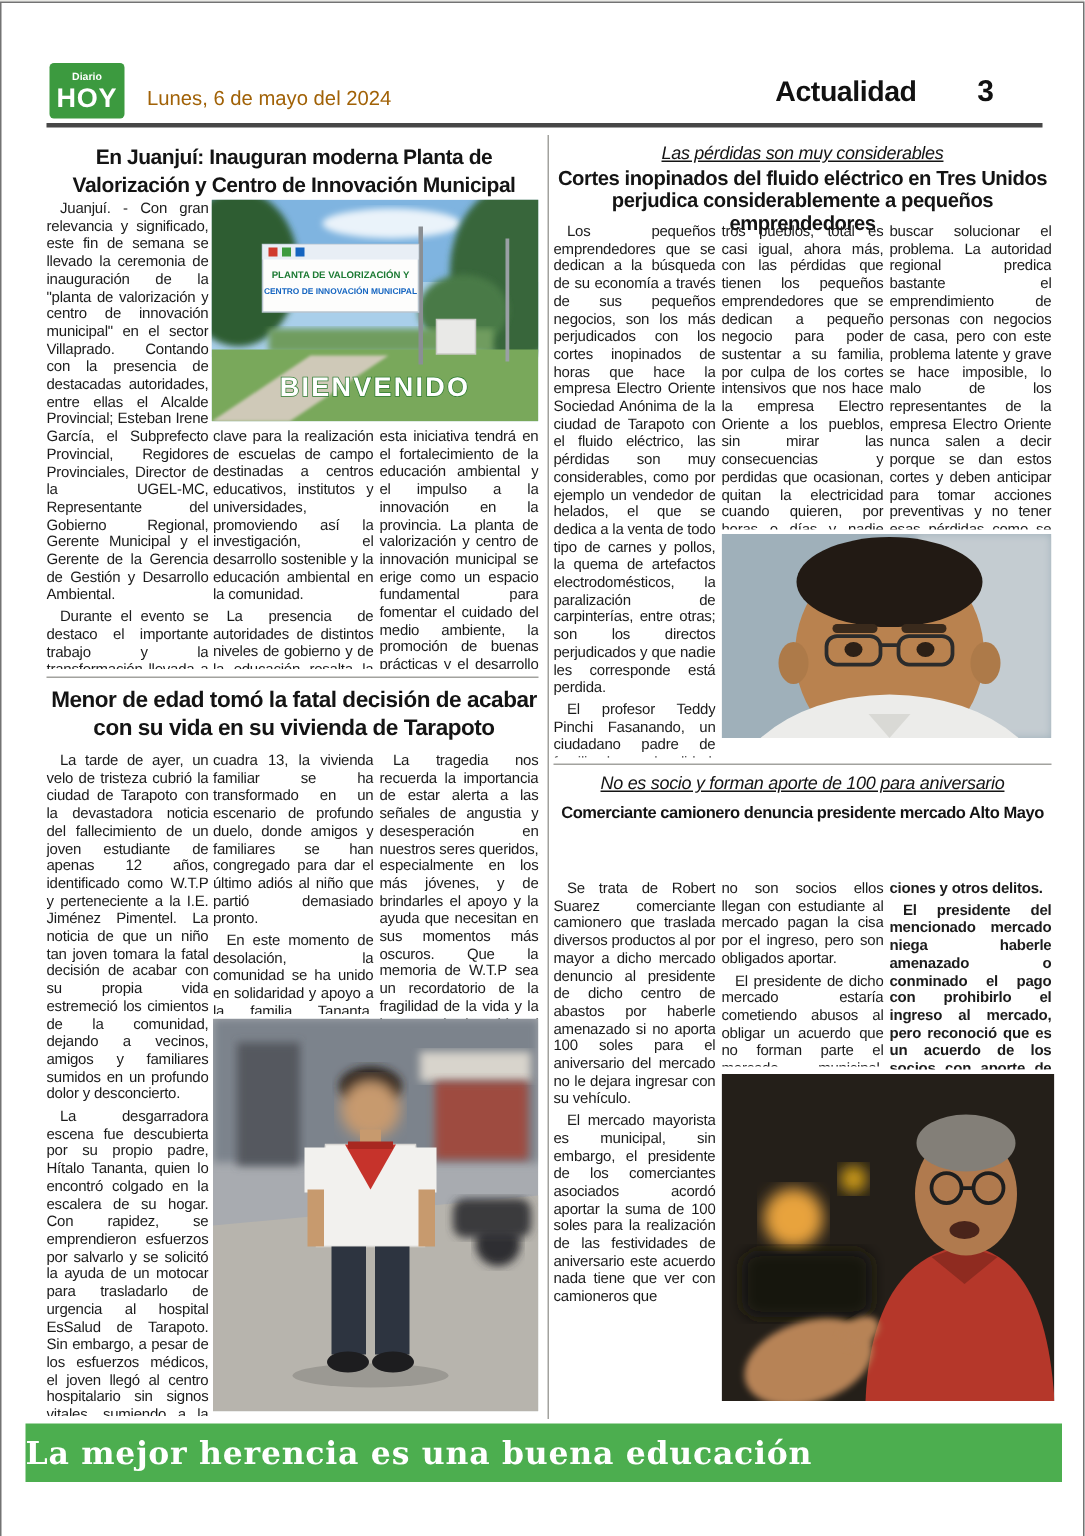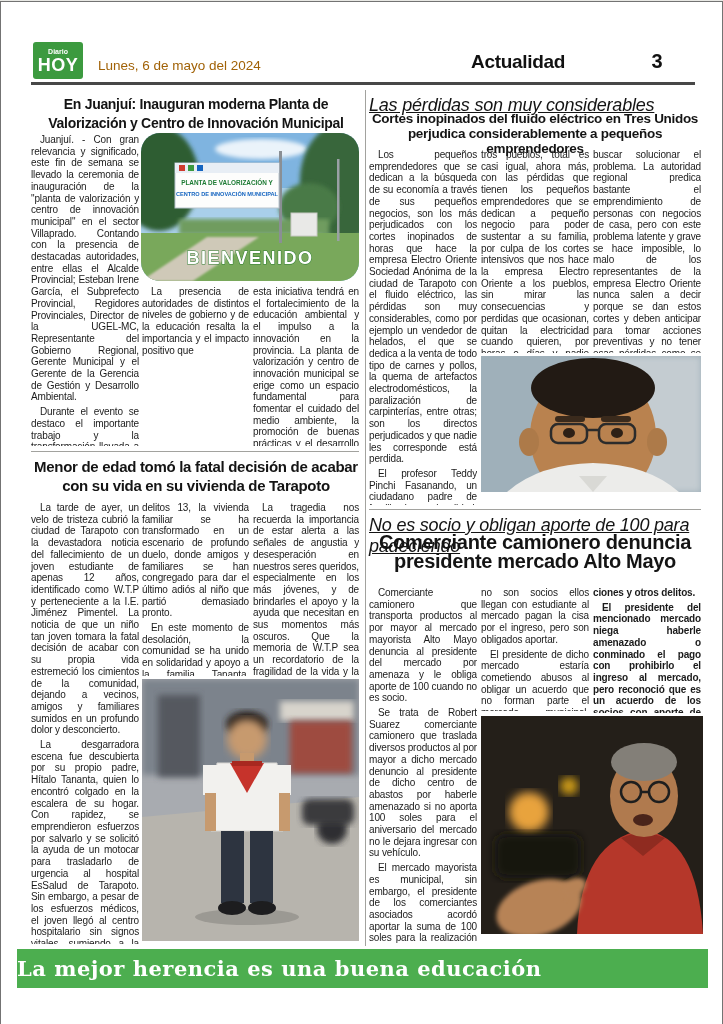--- a/index.html
+++ b/index.html
@@ -7,38 +7,38 @@
   body { background:#e8e8e4; font-family:"Liberation Sans", sans-serif; }
   .page { position:absolute; left:0; top:1px; width:723px; height:1024px; background:#ffffff;
           border:1px solid #737373; overflow:hidden; }
 
   
   .logo { position:absolute; left:32px; top:40px; width:50px; height:37px; background:#3c9a3f;
           border-radius:3px; display:flex; flex-direction:column; align-items:center; justify-content:center; }
   .logo .lt { font-size:7px; color:#fff; font-weight:bold; line-height:8px; }
   .logo .lm { font-size:18px; color:#fff; font-weight:bold; line-height:18px; letter-spacing:.5px; }
   .hdate { position:absolute; left:97px; top:56px; font-size:13.5px; color:#a16207; }
-  .hsection { position:absolute; left:470px; top:49px; width:140px; text-align:left;
+  .hsection { position:absolute; left:470px; top:49px; width:140px; text-align:right;
               font-size:19px; font-weight:bold; color:#111; letter-spacing:-0.3px; }
   .hpage { position:absolute; left:636px; top:48px; width:40px; text-align:center;
            font-size:20px; font-weight:bold; color:#111; }
   .headrule { position:absolute; left:30px; top:80px; width:664px; height:3px; background:#474747; }
 
   
   .vdiv { position:absolute; left:364px; top:88px; width:1px; height:856px; background:#a2a29e; }
   .hr1 { position:absolute; left:30px; top:449px; width:328px; height:1px; background:#a2a29e; }
   .hr2 { position:absolute; left:368px; top:507px; width:332px; height:1px; background:#a2a29e; }
 
   
   .headline { position:absolute; font-weight:bold; text-align:center; color:#141414; }
   .hl-a1 { left:30px; top:93px; width:330px; font-size:14px; line-height:19px; letter-spacing:-0.3px; }
   .hl-a3 { left:30px; top:455px; width:330px; font-size:15px; line-height:19px; letter-spacing:-0.3px; }
   .hl-a2 { left:366px; top:109px; width:336px; font-size:13.5px; line-height:15px; letter-spacing:-0.3px; }
-  .hl-a4 { left:368px; top:531px; width:332px; font-size:20px; line-height:19px; letter-spacing:-0.3px; }
-  .kicker { position:absolute; width:332px; font-style:italic; font-size:18px;
+  .hl-a4 { left:368px; top:531px; width:332px; font-size:11px; line-height:19px; letter-spacing:-0.3px; }
+  .kicker { position:absolute; width:332px; text-align:center; font-style:italic; font-size:12px;
             color:#141414; text-decoration:underline; letter-spacing:-0.2px; }
   .kk-a2 { left:368px; top:93px; }
   .kk-a4 { left:368px; top:513px; }
 
   
   .col { position:absolute; overflow:hidden; }
   .col p { font-size:10px; line-height:11.7px; letter-spacing:-0.15px; text-align:justify;
            color:#1b1b1b; margin-bottom:3px; }
   .col p.ind { text-indent:9px; }
   .a1c1 { left:30px;  top:132px; width:108px; height:312px; }
@@ -49,21 +49,21 @@
   .a2c3 { left:592px; top:147px; width:108px; height:204px; }
   .a3c1 { left:30px;  top:500px; width:108px; height:442px; }
   .a3c2 { left:141px; top:500px; width:107px; height:174px; }
   .a3c3 { left:252px; top:500px; width:106px; height:178px; }
   .a4c1 { left:368px; top:585px; width:108px; height:356px; }
   .a4c2 { left:480px; top:585px; width:108px; height:124px; }
   .a4c3 { left:592px; top:585px; width:108px; height:126px;font-weight:bold; }
 
   
   .photo { position:absolute; overflow:hidden; }
-  .ph1 { left:140px; top:131px; width:218px; height:148px;border-radius:19px; }
+  .ph1 { left:140px; top:131px; width:218px; height:148px; }
   .ph2 { left:480px; top:354px; width:220px; height:136px; }
   .ph3 { left:141px; top:677px; width:217px; height:262px; }
   .ph4 { left:480px; top:714px; width:222px; height:218px; }
   .photo svg { display:block; width:100%; height:100%; }
 
   
   .banner { position:absolute; left:16px; top:947px; width:691px; height:39px; background:#4cae4f;
             display:flex; align-items:center; justify-content:flex-start; }
   .banner span { font-family:"DejaVu Serif", serif; font-weight:bold; font-size:21px; color:#ffffff;
                  letter-spacing:.5px; }
@@ -116,20 +116,21 @@
       <text x="86" y="63" text-anchor="middle" font-family="Liberation Sans, sans-serif" font-size="5.6" font-weight="bold" fill="#1565c0">CENTRO DE INNOVACIÓN MUNICIPAL</text>
       <text x="109" y="131" text-anchor="middle" font-family="Liberation Sans, sans-serif" font-size="18" font-weight="bold" fill="#ffffff" stroke="#2e7d32" stroke-width="1" paint-order="stroke" letter-spacing="1.5">BIENVENIDO</text>
     </svg>
   </div>
 
   <div class="col a1c1">
     <p class="ind">Juanjuí. - Con gran relevancia y significado, este fin de semana se llevado la ceremonia de inauguración de la "planta de valorización y centro de innovación municipal" en el sector Villaprado. Contando con la presencia de destacadas autoridades, entre ellas el Alcalde Provincial; Esteban Irene García, el Subprefecto Provincial, Regidores Provinciales, Director de la UGEL-MC, Representante del Gobierno Regional, Gerente Municipal y el Gerente de la Gerencia de Gestión y Desarrollo Ambiental.</p>
     <p class="ind">Durante el evento se destaco el importante trabajo y la transformación llevada a cabo en este significativo espacio, que ahora servirá como centro de innovación municipal y planta de valorización. Este espacio se convertirá en un lugar</p>
   </div>
   <div class="col a1c2">
+    <p>clave para la realización de escuelas de campo destinadas a centros educativos, institutos y universidades, promoviendo así la investigación, el desarrollo sostenible y la educación ambiental en la comunidad.</p>
     <p class="ind">La presencia de autoridades de distintos niveles de gobierno y de la educación resalta la importancia y el impacto positivo que</p>
   </div>
   <div class="col a1c3">
     <p>esta iniciativa tendrá en el fortalecimiento de la educación ambiental y el impulso a la innovación en la provincia. La planta de valorización y centro de innovación municipal se erige como un espacio fundamental para fomentar el cuidado del medio ambiente, la promoción de buenas prácticas y el desarrollo sostenible en la región.</p>
   </div>
 
   <div class="hr1"></div>
 
   <div class="kicker kk-a2">Las pérdidas son muy considerables</div>
   <div class="headline hl-a2">Cortes inopinados del fluido eléctrico en Tres Unidos perjudica considerablemente a pequeños emprendedores</div>
@@ -175,21 +176,21 @@
   <div class="hr2"></div>
 
   <div class="headline hl-a3">Menor de edad tomó la fatal decisión de acabar con su vida en su vivienda de Tarapoto</div>
 
   <div class="col a3c1">
     <p class="ind">La tarde de ayer, un velo de tristeza cubrió la ciudad de Tarapoto con la devastadora noticia del fallecimiento de un joven estudiante de apenas 12 años, identificado como W.T.P y perteneciente a la I.E. Jiménez Pimentel. La noticia de que un niño tan joven tomara la fatal decisión de acabar con su propia vida estremeció los cimientos de la comunidad, dejando a vecinos, amigos y familiares sumidos en un profundo dolor y desconcierto.</p>
     <p class="ind">La desgarradora escena fue descubierta por su propio padre, Hítalo Tananta, quien lo encontró colgado en la escalera de su hogar. Con rapidez, se emprendieron esfuerzos por salvarlo y se solicitó la ayuda de un motocar para trasladarlo de urgencia al hospital EsSalud de Tarapoto. Sin embargo, a pesar de los esfuerzos médicos, el joven llegó al centro hospitalario sin signos vitales, sumiendo a la comunidad en un mar de desolación.</p>
     <p class="ind">Los detalles de esta tragedia han sido el tema principal de conversación en Tarapoto, donde el nombre de W.T.P resonaba en cada rincón con un doloroso eco de incredulidad y pesar. Mientras tanto, en el jirón Jiménez Pimentel</p>
   </div>
   <div class="col a3c2">
-    <p>delitos 13, la vivienda familiar se ha transformado en un escenario de profundo duelo, donde amigos y familiares se han congregado para dar el último adiós al niño que partió demasiado pronto.</p>
+    <p>cuadra 13, la vivienda familiar se ha transformado en un escenario de profundo duelo, donde amigos y familiares se han congregado para dar el último adiós al niño que partió demasiado pronto.</p>
     <p class="ind">En este momento de desolación, la comunidad se ha unido en solidaridad y apoyo a la familia Tananta, ofreciendo su presencia y su consuelo en medio de tan abrumadora pérdida.</p>
   </div>
   <div class="col a3c3">
     <p class="ind">La tragedia nos recuerda la importancia de estar alerta a las señales de angustia y desesperación en nuestros seres queridos, especialmente en los más jóvenes, y de brindarles el apoyo y la ayuda que necesitan en sus momentos más oscuros. Que la memoria de W.T.P sea un recordatorio de la fragilidad de la vida y la importancia de cuidar el bienestar emocional de quienes nos rodean.</p>
   </div>
 
   <div class="photo ph3">
     <svg viewBox="0 0 217 262">
       <defs>
         <filter id="bD">
@@ -218,25 +219,24 @@
       <rect x="137" y="114" width="11" height="38" fill="#c79a6e"></rect>
       <path d="M88,84 L122,84 L105,114 Z" fill="#c6332b"></path>
       <rect x="90" y="82" width="30" height="5" fill="#a82820"></rect>
       <rect x="79" y="152" width="23" height="72" fill="#2d3440"></rect>
       <rect x="108" y="152" width="23" height="72" fill="#2d3440"></rect>
       <ellipse cx="90" cy="229" rx="14" ry="7" fill="#1d1d1f"></ellipse>
       <ellipse cx="120" cy="229" rx="14" ry="7" fill="#1d1d1f"></ellipse>
     </svg>
   </div>
 
-  <div class="kicker kk-a4">No es socio y obligan aporte de 100 para padeciendo</div>
+  <div class="kicker kk-a4">No es socio y forman aporte de 100 para aniversario</div>
   <div class="headline hl-a4">Comerciante camionero denuncia presidente mercado Alto Mayo</div>
 
   <div class="col a4c1">
-    <p class="ind">Comerciante camionero que transporta productos al por mayor al mercado mayorista Alto Mayo denuncia al presidente del mercado por amenaza y le obliga aporte de 100 cuando no es socio.</p>
     <p class="ind">Se trata de Robert Suarez comerciante camionero que traslada diversos productos al por mayor a dicho mercado denuncio al presidente de dicho centro de abastos por haberle amenazado si no aporta 100 soles para el aniversario del mercado no le dejara ingresar con su vehículo.</p>
     <p class="ind">El mercado mayorista es municipal, sin embargo, el presidente de los comerciantes asociados acordó aportar la suma de 100 soles para la realización de las festividades de aniversario este acuerdo nada tiene que ver con camioneros que</p>
   </div>
   <div class="col a4c2">
     <p>no son socios ellos llegan con estudiante al mercado pagan la cisa por el ingreso, pero son obligados aportar.</p>
     <p class="ind">El presidente de dicho mercado estaría cometiendo abusos al obligar un acuerdo que no forman parte el mercado municipal, razón por la cual estaría el comerciante camionero imponer denuncia penal contra el presidente por usurpaciones de fun-</p>
   </div>
   <div class="col a4c3">
     <p>ciones y otros delitos.</p>
     <p class="ind">El presidente del mencionado mercado niega haberle amenazado o conminado el pago con prohibirlo el ingreso al mercado, pero reconoció que es un acuerdo de los socios con aporte de 50 soles más 11 tickets a cada socio para una rifa de una motokar como quiera esta obligando con aporte y los tickets. (M. Raymundo)</p>

